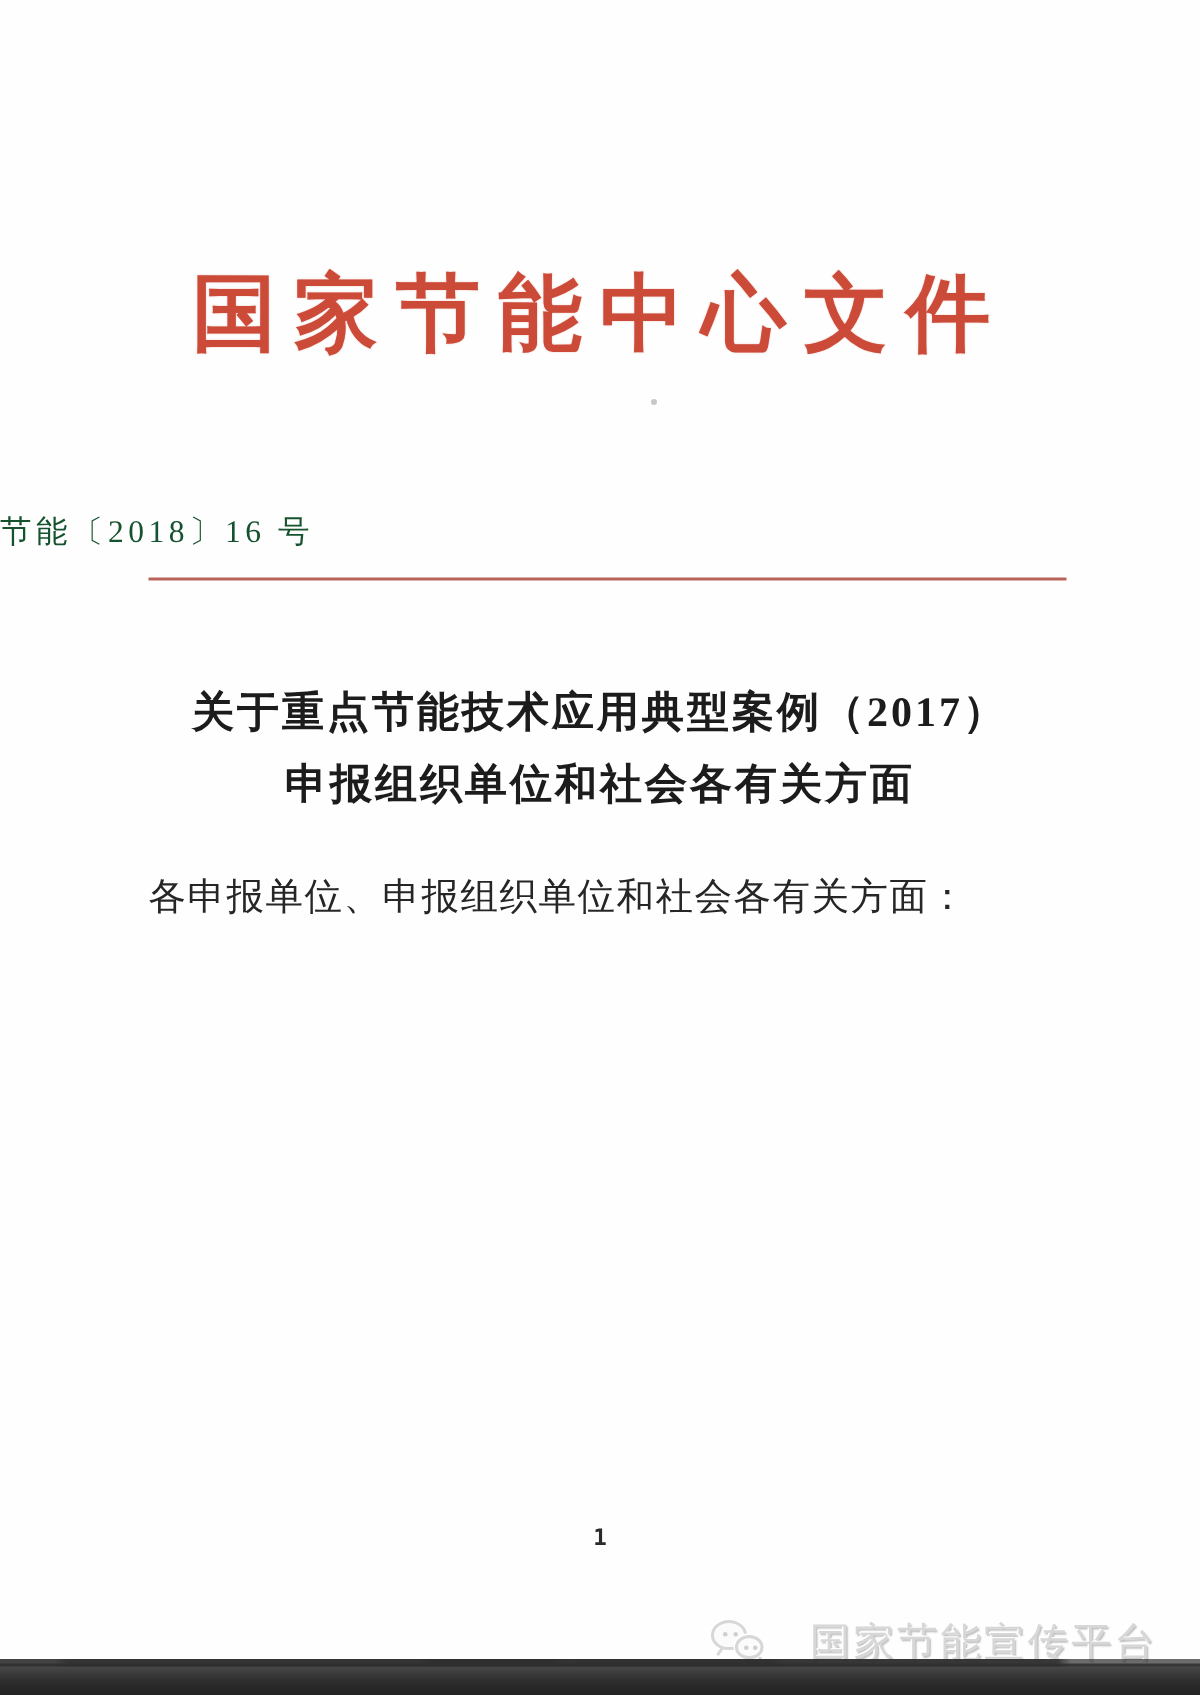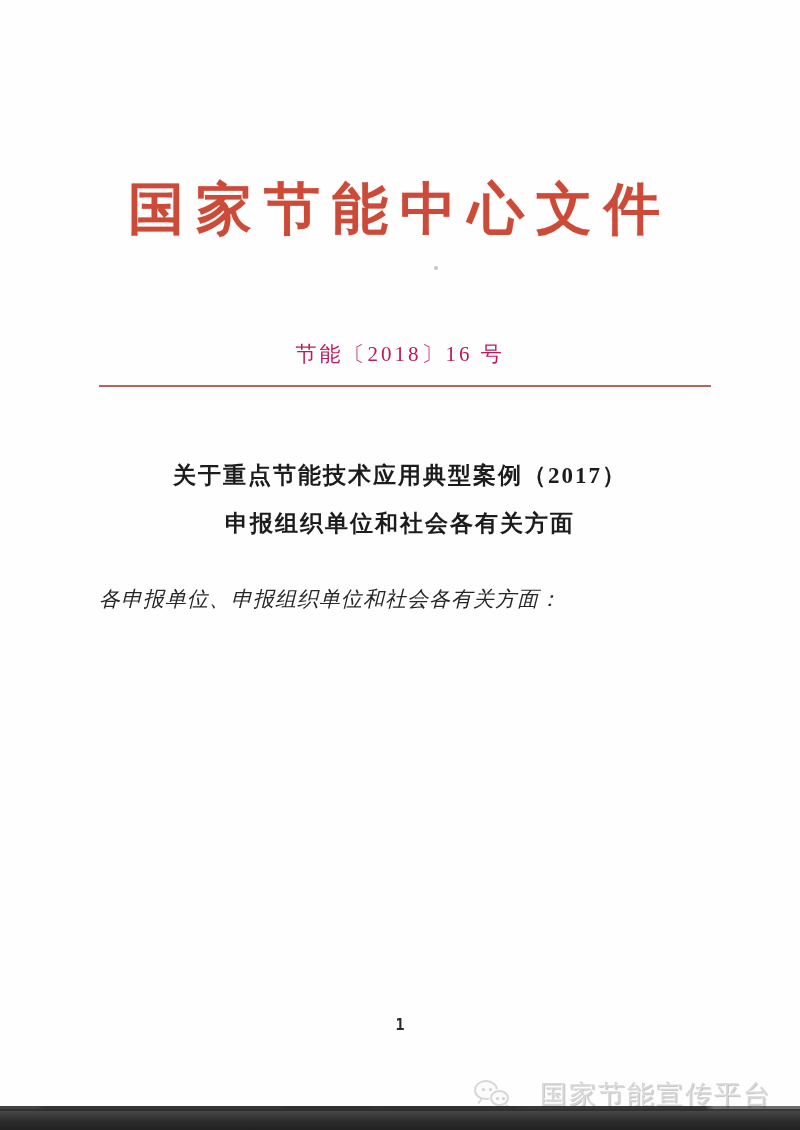--- a/index.html
+++ b/index.html
@@ -38,24 +38,24 @@
     background: #9a9a9a;
     opacity: .55;
   }
 
   
   .doc-number {
     position: absolute;
     top: 340px;
     left: 0;
     width: 100%;
-    text-align: center;
+    text-align: left;
     font-size: 21px;
     letter-spacing: 3px;
-    color: #be185d;
+    color: #14532d;
   }
 
   
   .red-rule {
     position: absolute;
     top: 385px;
     left: 99px;
     width: 612px;
     height: 2px;
     background: #b8645b;
@@ -63,38 +63,37 @@
 
   
   .doc-title {
     position: absolute;
     top: 452px;
     left: 0;
     width: 100%;
     text-align: center;
     font-weight: bold;
     color: #1c1c1c;
-    font-size: 23px;
+    font-size: 28px;
     line-height: 48px;
     letter-spacing: 2px;
   }
 
   
   .body-text {
     position: absolute;
     top: 578px;
     left: 99px;
     width: 606px;
-    font-size: 21px;
+    font-size: 25px;
     line-height: 42.5px;
     color: #262626;
     text-align: justify;
     text-justify: inter-character;
     letter-spacing: 1px;
-    font-style: italic;
   }
   .body-text p.indent { text-indent: 2em; }
 
   
   .page-number {
     position: absolute;
     top: 1016px;
     left: 0;
     width: 100%;
     text-align: center;

